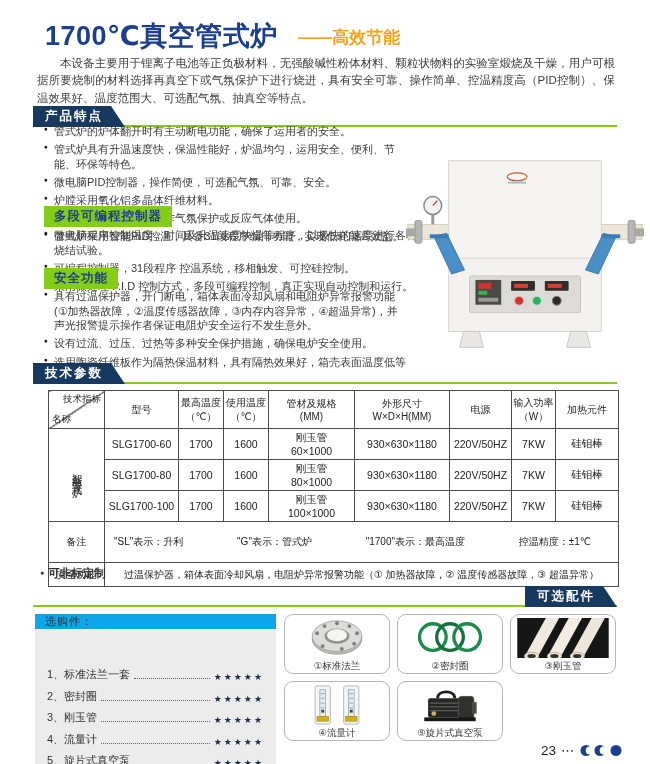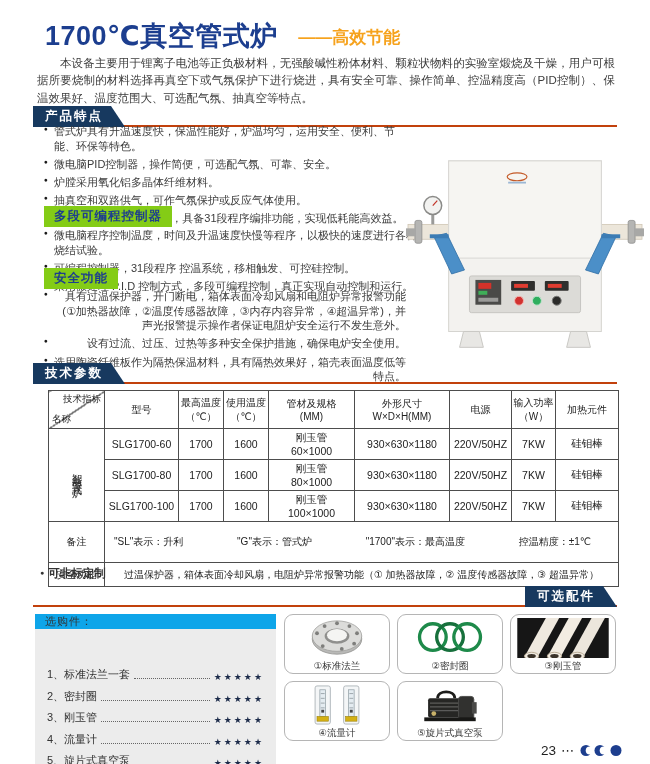--- a/index.html
+++ b/index.html
@@ -12,38 +12,38 @@
 
   
   .title-row { top:18px; left:45px; white-space:nowrap; }
   .page-title { display:inline-block; font-size:27px; font-weight:bold; color:#1c3e8f; letter-spacing:0.5px; }
   .page-subtitle { display:inline-block; font-size:17px; font-weight:bold; color:#f6a21c; margin-left:16px; vertical-align:2px; }
 
   .intro { top:55px; left:37px; width:578px; font-size:11.5px; line-height:1.52;
            text-align:justify; text-indent:2em; color:#3c3c3c; }
 
   
-  .section { left:33px; width:584px; border-bottom:2px solid #c2410c; height:21px; }
+  .section { left:33px; width:584px; border-bottom:2px solid #84cc16; height:21px; }
   .section .flag {
     display:inline-block; background:#17395f; color:#fff; font-size:12.5px; font-weight:bold;
     line-height:21px; padding:0 22px 0 12px; letter-spacing:2px;
     clip-path:polygon(0 0, calc(100% - 14px) 0, 100% 100%, 0 100%);
   }
   .sec-features { top:106px; }
   .sec-specs   { top:363px; }
   .sec-access  { top:586px;text-align:right; }
 
   
   ul.blist { list-style:none; }
   ul.blist li { position:relative; padding-left:10px; font-size:11px; line-height:1.33;
                 margin-bottom:3.5px; color:#3a3a3a; }
   ul.blist li::before { content:"●"; position:absolute; left:0; top:1px; font-size:6.5px; color:#1a1a1a; }
   .features-list { top:124px; left:44px; width:372px; }
   .prog-list     { top:228px; left:44px; width:380px; }
-  .safety-list   { top:289px; left:44px; width:362px;text-align:right; }
+  .safety-list   { top:289px; left:44px; width:362px; }
 
   .sublabel { display:inline-block; background:#84cc16; color:#1d3e8e; font-weight:bold;
               font-size:12.5px; padding:2px 10px; letter-spacing:1px; }
   .sublabel-prog   { top:206px; left:44px; }
   .sublabel-safety { top:268px; left:44px; }
 
   
   .furnace-wrap { top:150px; left:406px; width:238px; height:240px; }
 
   
@@ -95,20 +95,21 @@
   <span class="page-subtitle">——高效节能</span>
 </div>
 
 <p class="abs intro">本设备主要用于锂离子电池等正负极材料，无强酸碱性粉体材料、颗粒状物料的实验室煅烧及干燥，用户可根据所要烧制的材料选择再真空下或气氛保护下进行烧进，具有安全可靠、操作简单、控温精度高（PID控制）、保温效果好、温度范围大、可选配气氛、抽真空等特点。</p>
 
 <div class="abs section sec-features">
   <span class="flag">产品特点</span>
 </div>
 
 <ul class="abs blist features-list">
+  <li>管式炉的炉体翻开时有主动断电功能，确保了运用者的安全。</li>
   <li>管式炉具有升温速度快，保温性能好，炉温均匀，运用安全、便利、节能、环保等特色。</li>
   <li>微电脑PID控制器，操作简便，可选配气氛、可靠、安全。</li>
   <li>炉膛采用氧化铝多晶体纤维材料。</li>
   <li>抽真空和双路供气，可作气氛保护或反应气体使用。</li>
   <li>管式炉采用智能PID控温，具备31段程序编排功能，实现低耗能高效益。</li>
 </ul>
 
 <div class="abs sublabel sublabel-prog">多段可编程控制器</div>
 <ul class="abs blist prog-list">
   <li>微电脑程序控制温度，时间及升温速度快慢等程序，以极快的速度进行各种烧结试验。</li>

